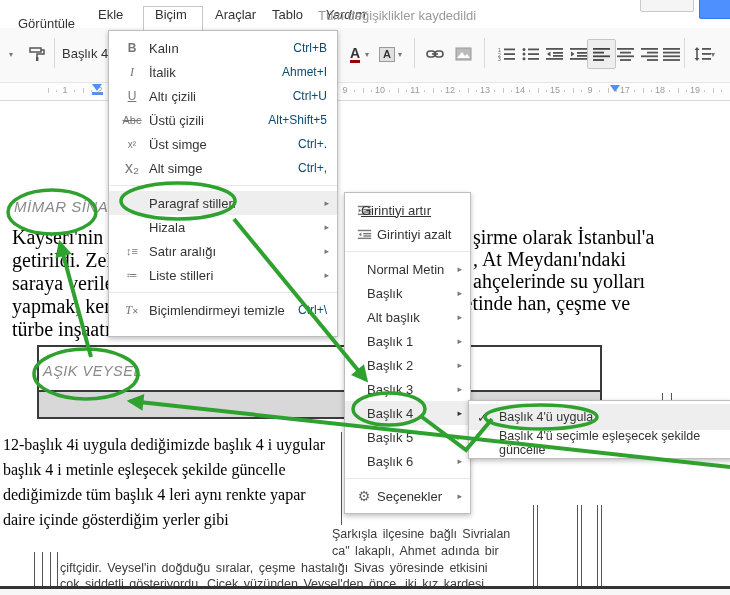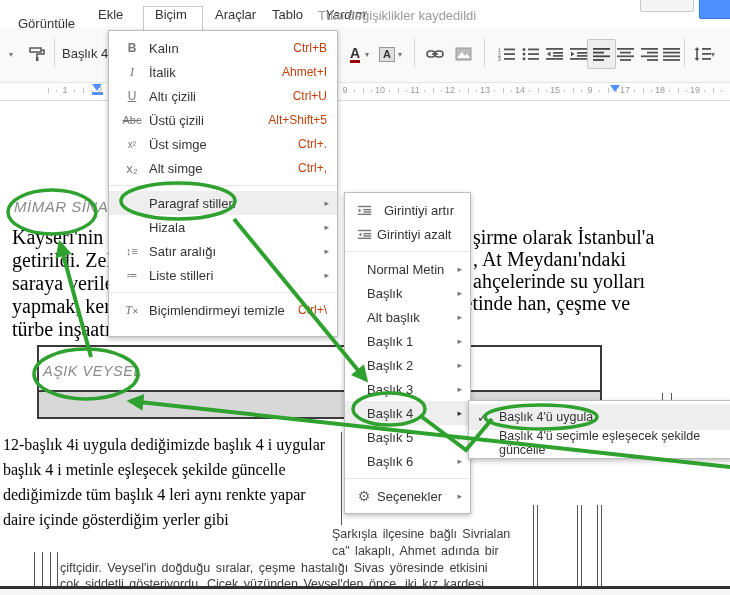--- a/index.html
+++ b/index.html
@@ -62,21 +62,21 @@
         box-shadow:0 2px 5px rgba(0,0,0,.25);box-sizing:border-box;padding:5px 0;}
   .menu-format{left:108px;top:30px;width:230px;height:307px;z-index:20;}
   .menu-styles{left:344px;top:192px;width:127px;height:322px;z-index:21;}
   .menu-h4{left:468px;top:400px;width:266px;height:59px;z-index:22;padding:3px 0;}
   .mrow{position:relative;height:24px;display:flex;align-items:center;font-size:13px;color:#333;}
   .mrow.hl{background:#eee;}
   .mi{position:absolute;left:12px;width:22px;text-align:center;color:#777;font-size:12px;}
   .ml{position:absolute;left:40px;}
   .menu-styles .ml{left:22px;}
   .menu-styles .mi{left:8px;}
-  .ms{position:absolute;right:10px;color:#c2410c;font-size:12px;}
+  .ms{position:absolute;right:10px;color:#0c4a6e;font-size:12px;}
   .marr{position:absolute;right:8px;color:#777;font-size:9px;}
   .msep{height:1px;background:#e8e8e8;margin:5px 0;}
   .h4row{height:26px;display:flex;align-items:center;position:relative;font-size:12.5px;color:#333;}
   .h4row .chk{position:absolute;left:8px;color:#333;font-size:13px;}
   .h4row .ml{position:absolute;left:30px;}
 
   
   .anno-svg{position:absolute;left:0;top:0;z-index:50;pointer-events:none;}
 
   svg.icon{display:block;}
@@ -372,21 +372,21 @@
       <span class="mi" style="font-size:11px;text-decoration:line-through;">Abc</span>
       <span class="ml">Üstü çizili</span>
       <span class="ms">Alt+Shift+5</span>
     </div>
     <div class="mrow">
       <span class="mi" style="font-size:10px;">x²</span>
       <span class="ml">Üst simge</span>
       <span class="ms">Ctrl+.</span>
     </div>
     <div class="mrow">
-      <span class="mi" style="font-size:13px;">x₂</span>
+      <span class="mi" style="font-size:16px;">x₂</span>
       <span class="ml">Alt simge</span>
       <span class="ms">Ctrl+,</span>
     </div>
     <div class="msep"></div>
     <div class="mrow hl">
       <span class="ml">Paragraf stilleri</span>
       <span class="marr">▸</span>
     </div>
     <div class="mrow">
       <span class="ml">Hizala</span>
@@ -414,21 +414,21 @@
     <div class="mrow">
       <span class="mi">
         <svg class="icon" width="15" height="11" viewBox="0 0 17 14" style="margin:0 auto;">
             <rect x="0" y="1" width="17" height="1.8" fill="#777"></rect>
             <rect x="7" y="5" width="10" height="1.8" fill="#777"></rect>
             <rect x="0" y="11" width="17" height="1.8" fill="#777"></rect>
             <path d="M1 4.5 L4.5 7 L1 9.5 Z" fill="#777"></path>
             <rect x="7" y="8" width="10" height="1.8" fill="#777"></rect>
           </svg>
       </span>
-      <span class="ml" style="left:39px;">Girintiyi artır</span>
+      <span class="ml" style="left:16px;text-decoration:underline;">Girintiyi artır</span>
     </div>
     <div class="mrow">
       <span class="mi">
         <svg class="icon" width="15" height="11" viewBox="0 0 17 14" style="margin:0 auto;">
             <rect x="0" y="1" width="17" height="1.8" fill="#777"></rect>
             <rect x="7" y="5" width="10" height="1.8" fill="#777"></rect>
             <rect x="0" y="11" width="17" height="1.8" fill="#777"></rect>
             <path d="M4.5 4.5 L1 7 L4.5 9.5 Z" fill="#777"></path>
             <rect x="7" y="8" width="10" height="1.8" fill="#777"></rect>
           </svg>

